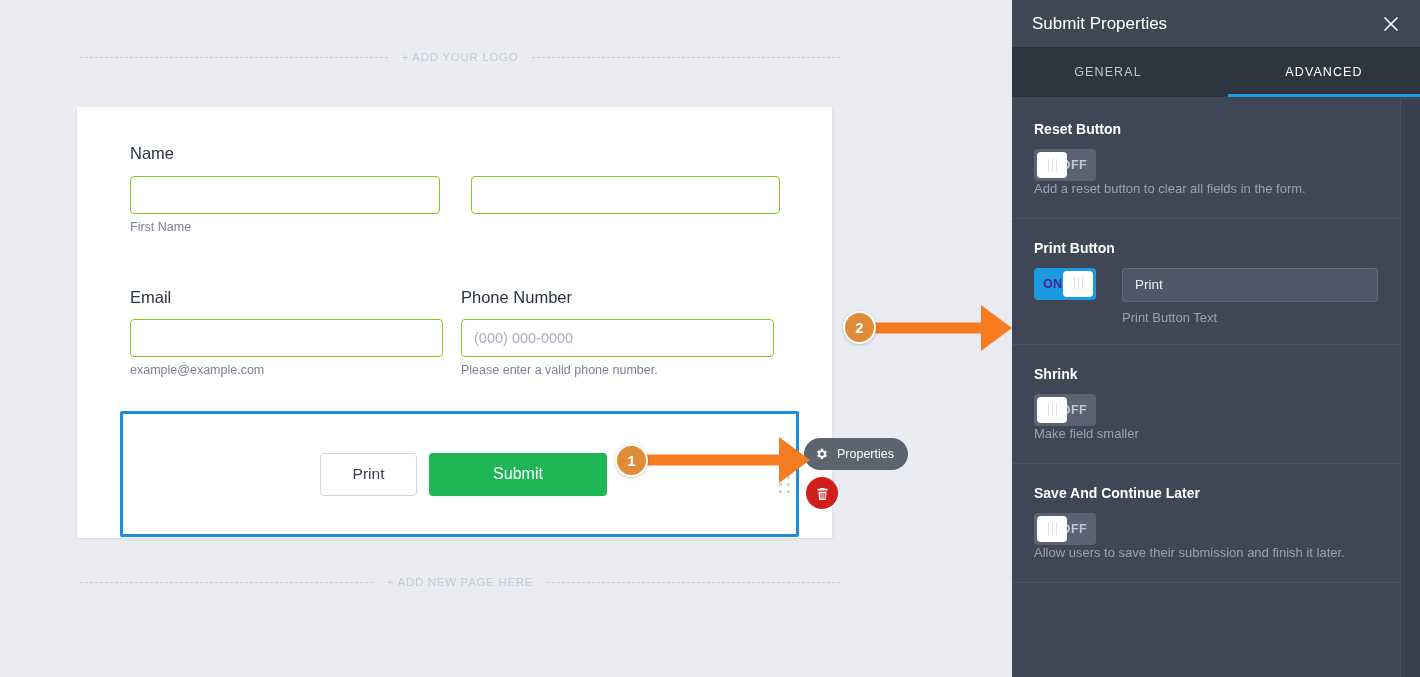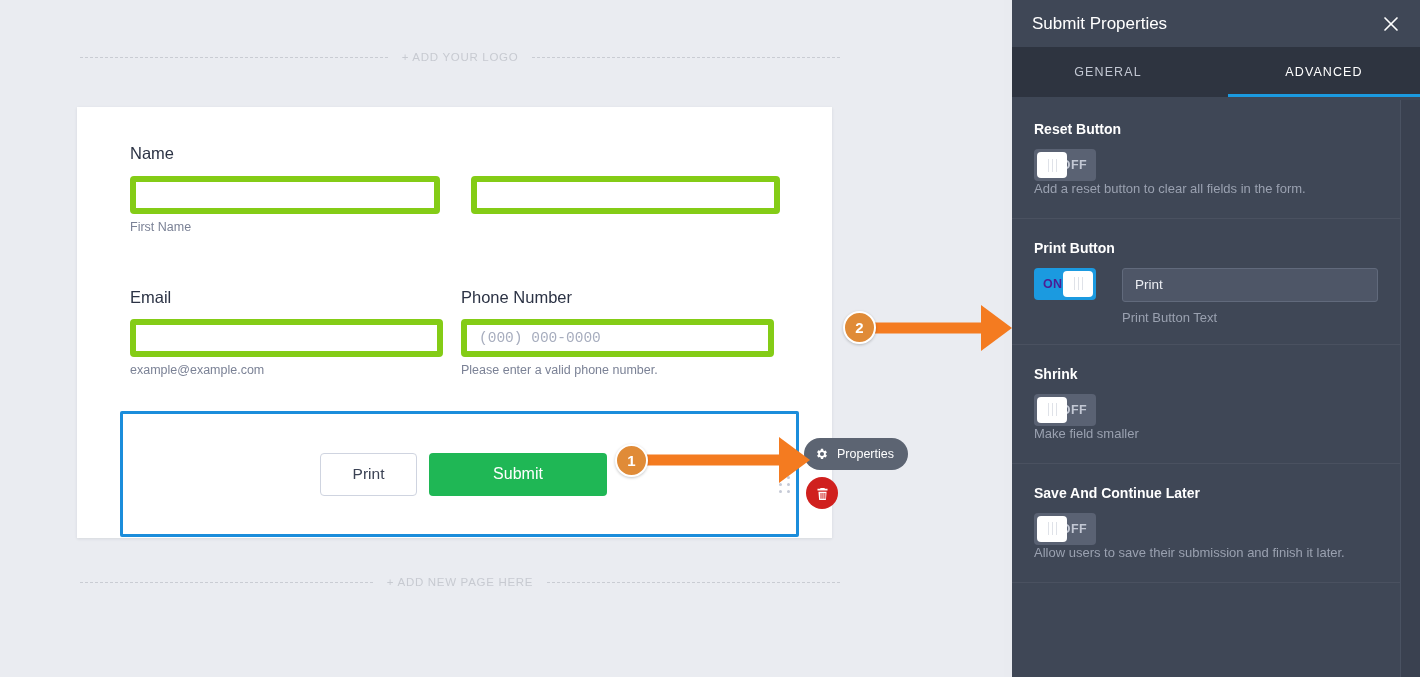--- a/index.html
+++ b/index.html
@@ -50,27 +50,27 @@
 
   .field-label {
     font-size: 16.5px;
     color: #2c3345;
     font-weight: 400;
     line-height: 1;
   }
   .field-input {
     width: 100%;
     height: 38px;
-    border: 6px solid #84cc16;
+    border: 1px solid #84cc16;
     border-radius: 4px;
     background: #fff;
     padding: 0 12px;
     font-size: 14.5px;
     color: #3c4257;
-    font-family: Liberation Mono, monospace;
+    font-family: Liberation Sans, sans-serif;
     outline: none;
   }
   .field-input::placeholder { color: #a7adbe; }
   .field-sub {
     font-size: 12.5px;
     color: #7b8296;
     margin-top: 7px;
     line-height: 1;
   }
 

